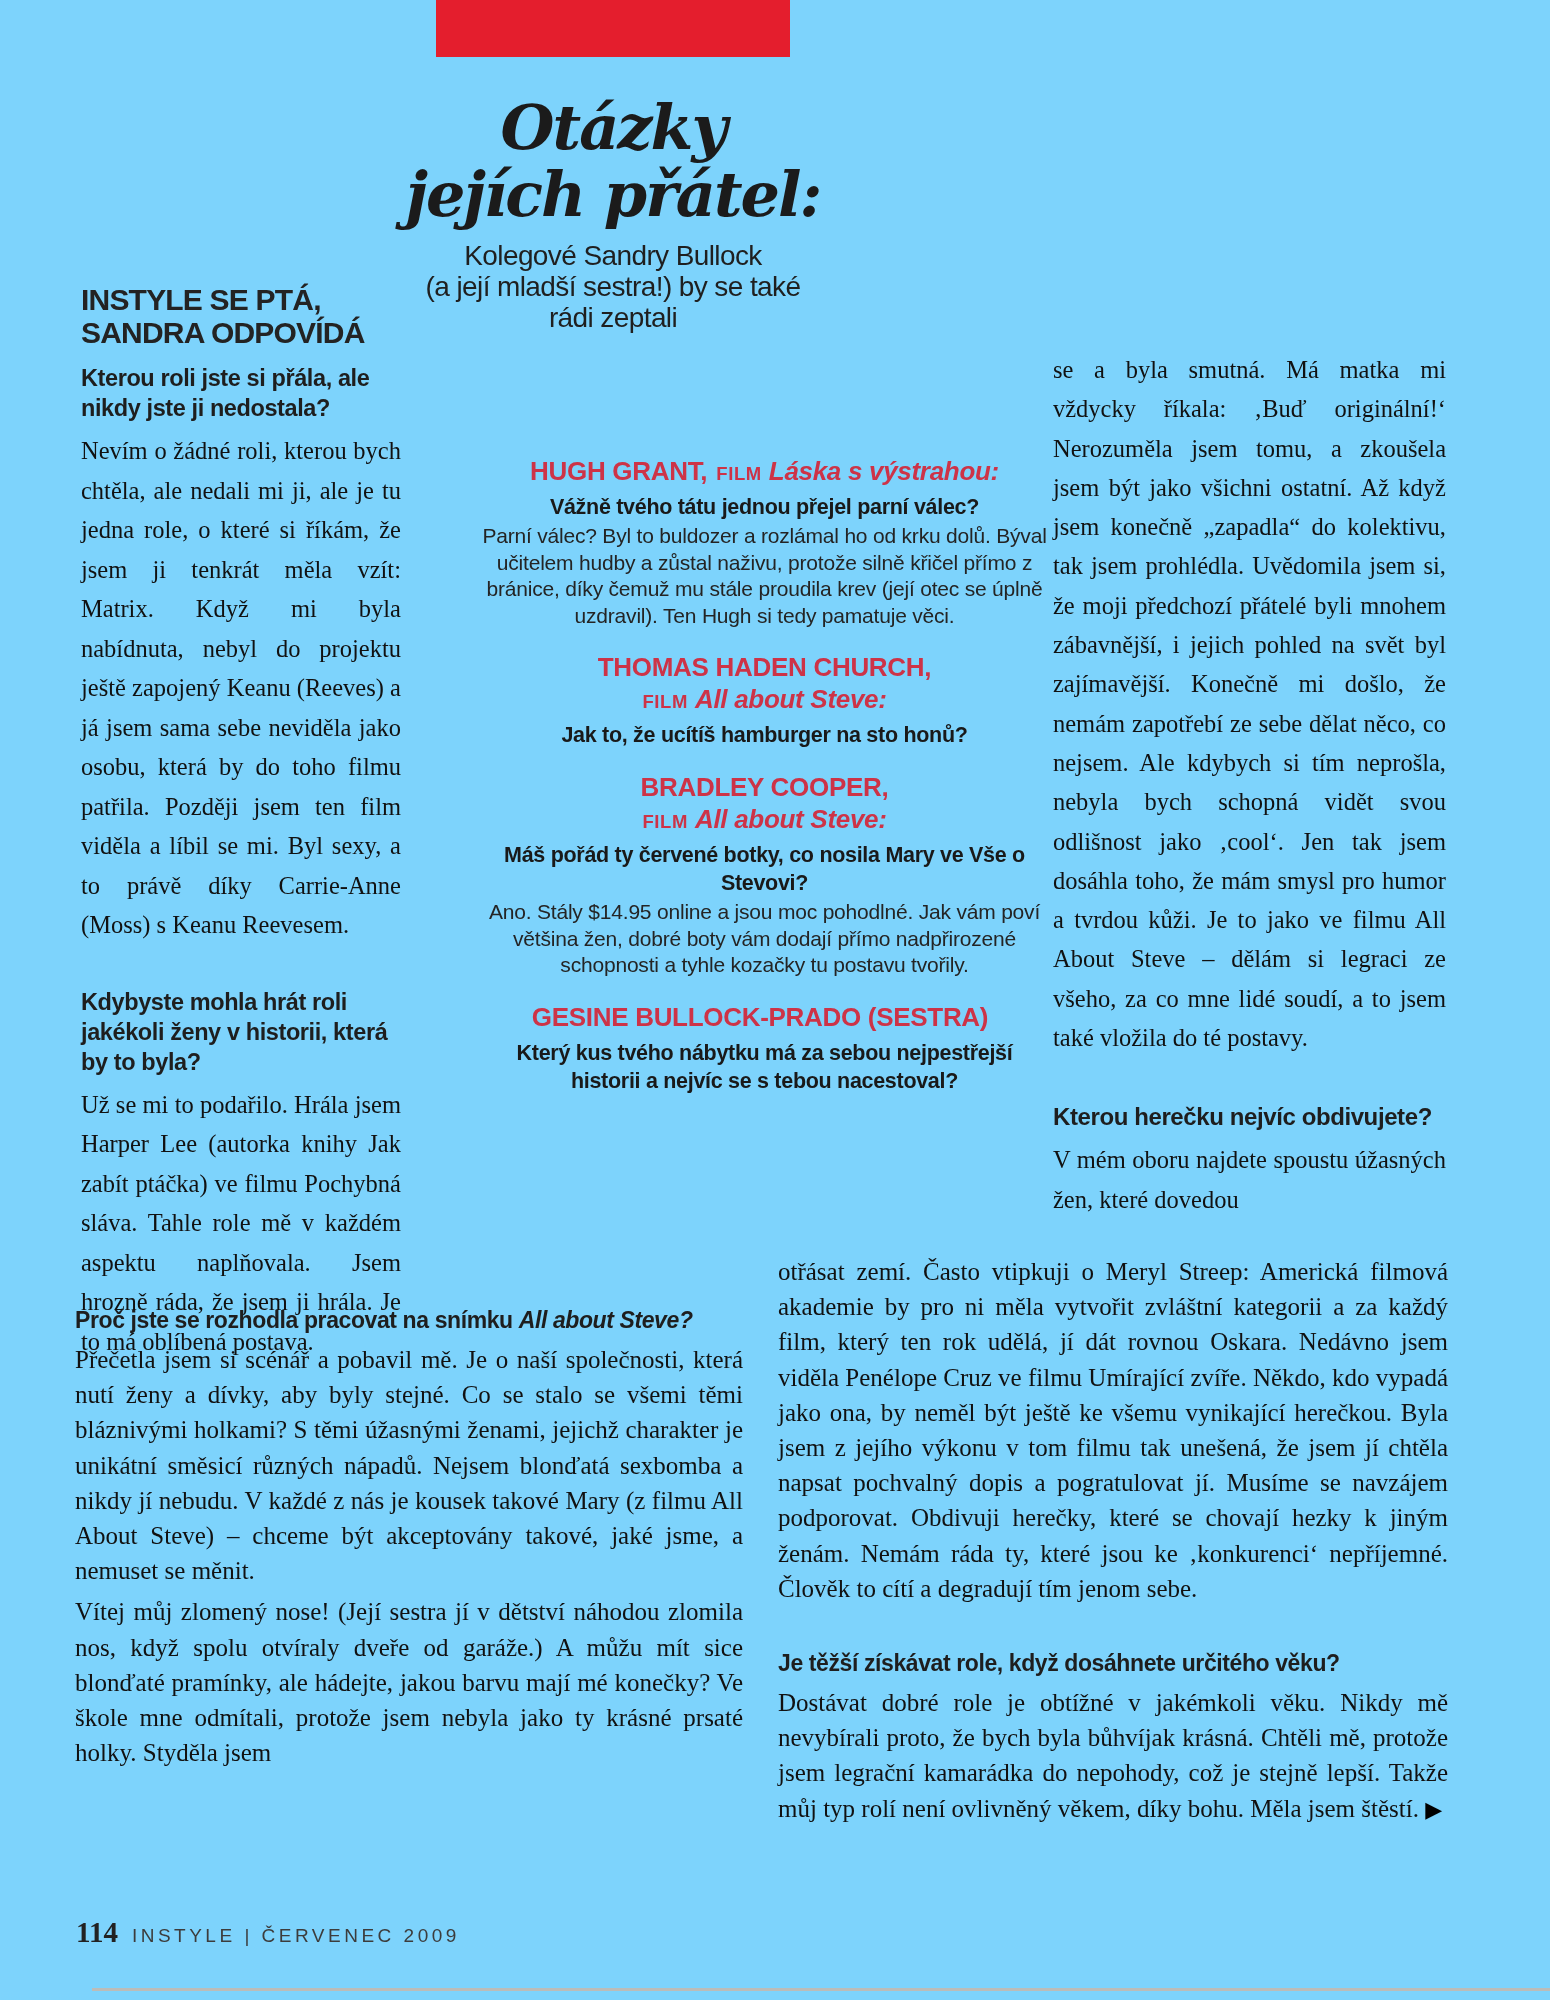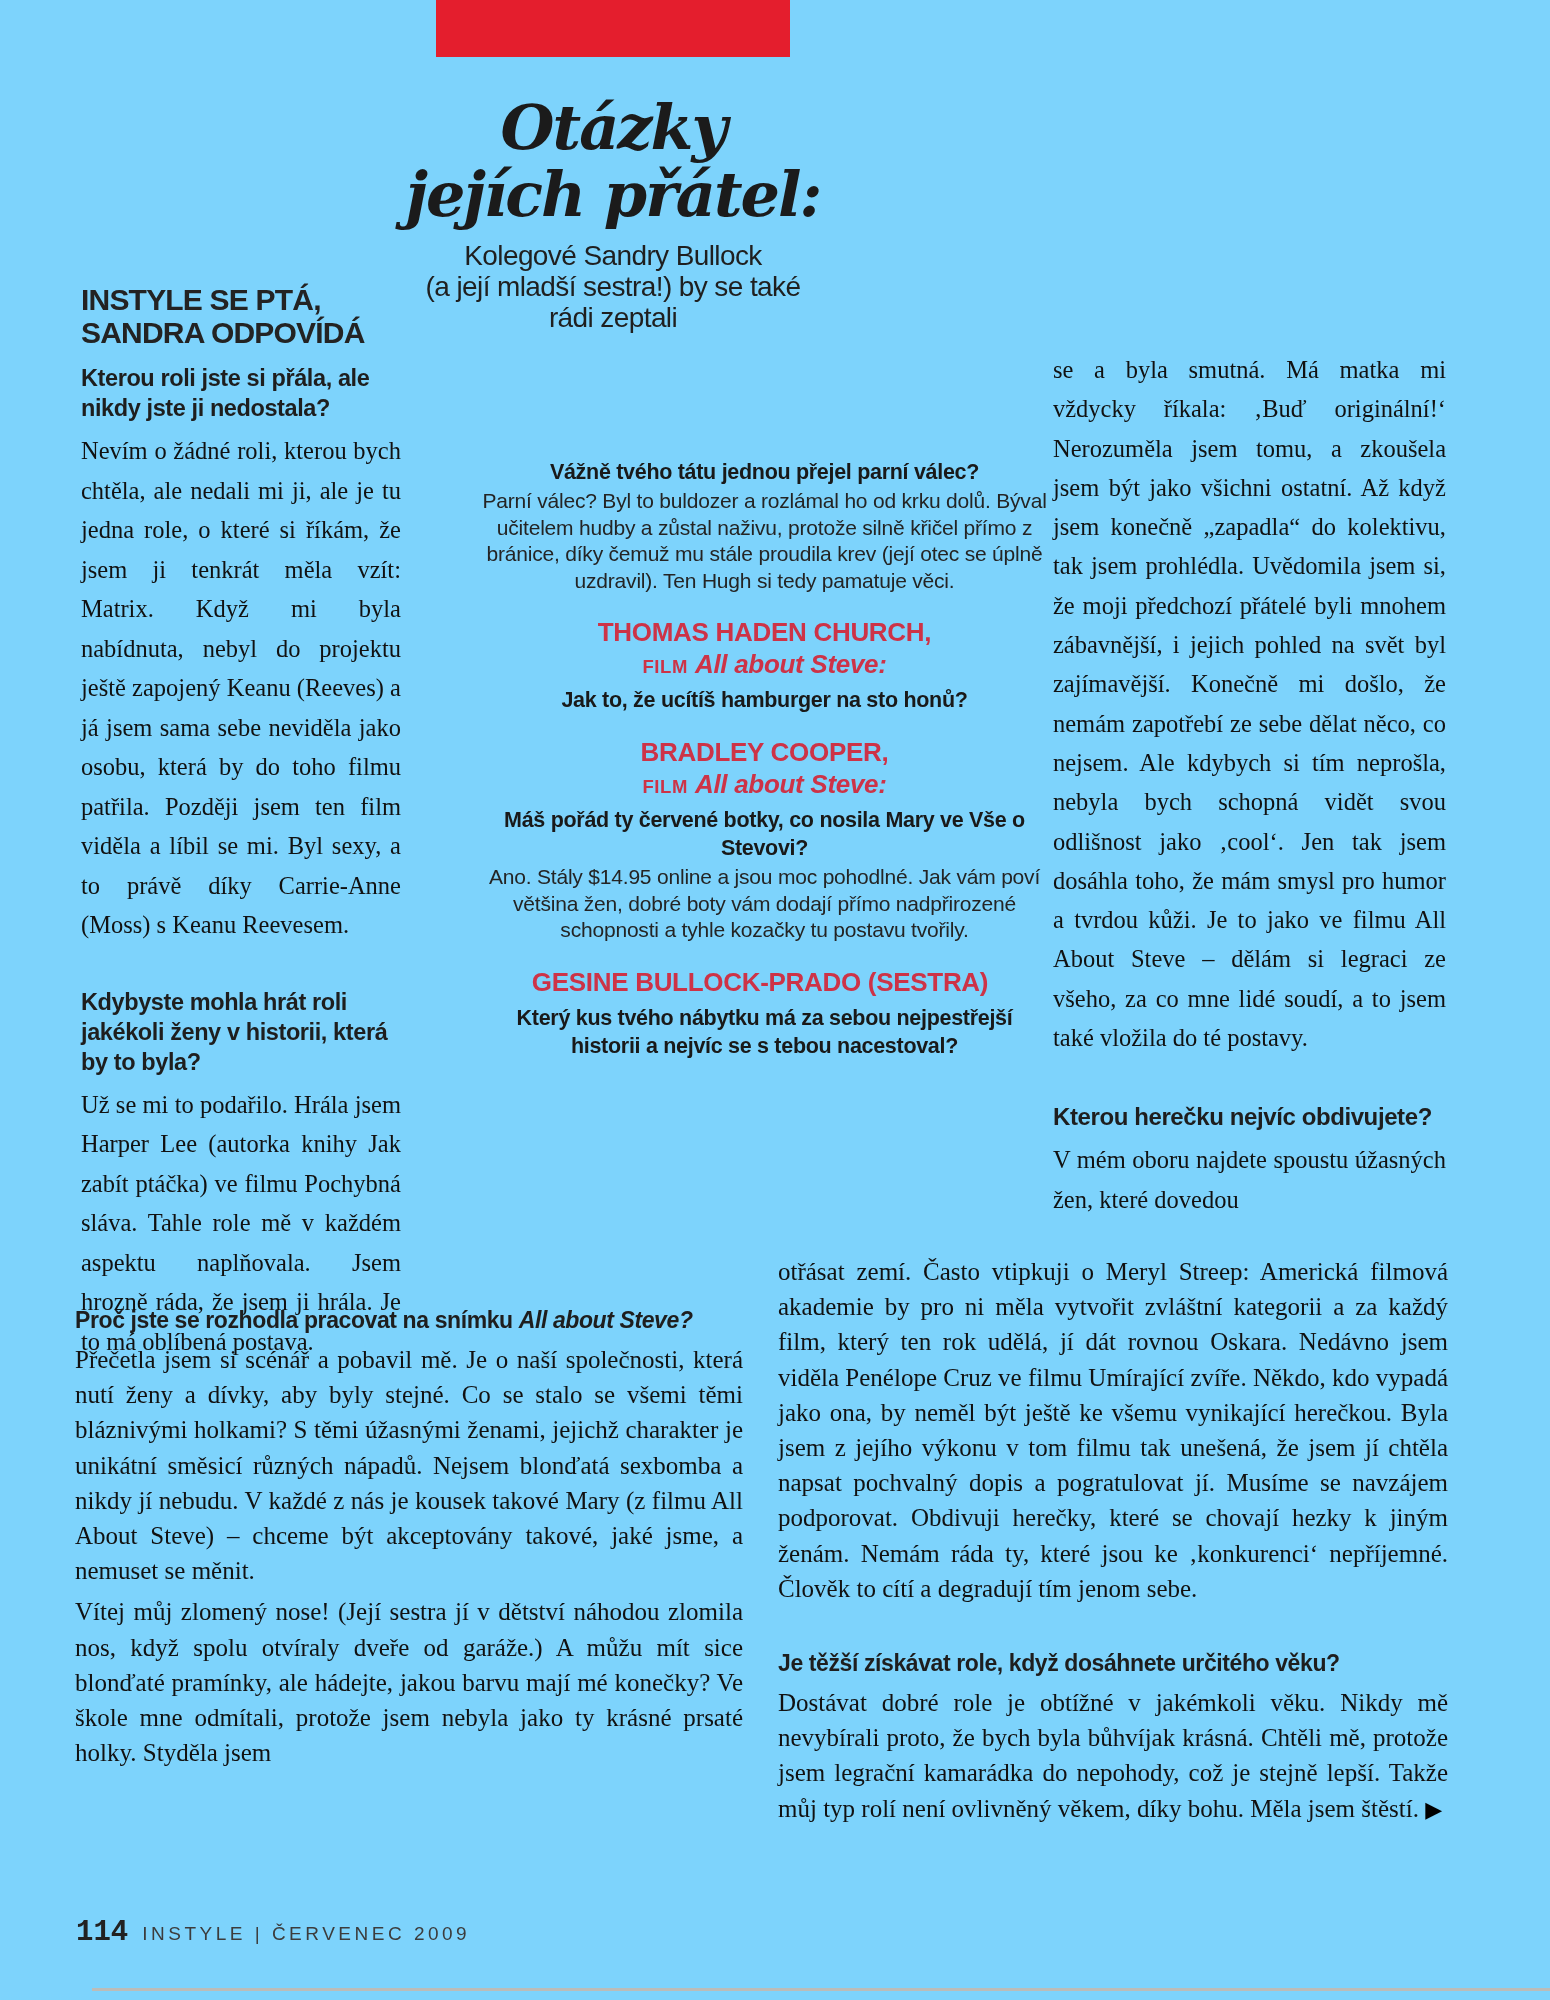--- a/index.html
+++ b/index.html
@@ -62,21 +62,21 @@
   .bottom-right { position:absolute; left:778px; top:1248px; width:670px; }
   .bq {
     font-family:"Liberation Sans", sans-serif; font-weight:bold;
     font-size:23px; line-height:31px; letter-spacing:-0.4px; color:#1e1e1e;
   }
   .bq .it { font-style:italic; }
   .ba { font-size:25px; line-height:35.2px; text-align:justify; color:#111; margin-top:6px; }
   .end-marker { font-family:"DejaVu Sans", sans-serif; font-size:22px; color:#000; letter-spacing:0; }
 
   .footer { position:absolute; left:76px; top:1916px; display:flex; align-items:baseline; gap:14px; }
-  .pagenum { font-family:Liberation Mono, monospace; font-weight:bold; font-size:29px; color:#222; }
+  .pagenum { font-family:Liberation Serif, serif; font-weight:bold; font-size:29px; color:#222; }
   .mag { font-family:"Liberation Sans", sans-serif; font-size:19px; letter-spacing:3.5px; color:#3c3c3c; }
 
   .scan-line { position:absolute; left:92px; right:0; top:1988px; height:3px; background:#bcbcb8; }
 </style>
 </head>
 <body>
 
 <div class="page">
 
   <div class="red-banner"></div>
@@ -99,20 +99,23 @@
     </h2>
     <p class="sq">Kterou roli jste si přála, ale nikdy jste ji nedostala?</p>
     <p class="sa">Nevím o žádné roli, kterou bych chtěla, ale nedali mi ji, ale je tu jedna role, o které si říkám, že jsem ji tenkrát měla vzít: Matrix. Když mi byla nabídnuta, nebyl do projektu ještě zapojený Keanu (Reeves) a já jsem sama sebe neviděla jako osobu, která by do toho filmu patřila. Později jsem ten film viděla a líbil se mi. Byl sexy, a to právě díky Carrie-Anne (Moss) s Keanu Reevesem.</p>
     <p class="sq gap-top">Kdybyste mohla hrát roli jakékoli ženy v historii, která by to byla?</p>
     <p class="sa">Už se mi to podařilo. Hrála jsem Harper Lee (autorka knihy Jak zabít ptáčka) ve filmu Pochybná sláva. Tahle role mě v každém aspektu naplňovala. Jsem hrozně ráda, že jsem ji hrála. Je to má oblíbená postava.</p>
   </div>
 
   <div class="mid-col">
 
     <section class="friend">
+      <h3 class="red-head">
+        <span>HUGH GRANT,</span><span class="film-part"><span class="film-label">FILM</span> <span class="film-title">Láska s výstrahou:</span></span>
+      </h3>
       <p class="mq">Vážně tvého tátu jednou přejel parní válec?</p>
       <p class="ma">Parní válec? Byl to buldozer a rozlámal ho od krku dolů. Býval učitelem hudby a zůstal naživu, protože silně křičel přímo z bránice, díky čemuž mu stále proudila krev (její otec se úplně uzdravil). Ten Hugh si tedy pamatuje věci.</p>
     </section>
 
     <section class="friend stack">
       <h3 class="red-head">
         <span>THOMAS HADEN CHURCH,</span><span class="film-part"><span class="film-label">FILM</span> <span class="film-title">All about Steve:</span></span>
       </h3>
       <p class="mq">Jak to, že ucítíš hamburger na sto honů?</p>
     </section>

